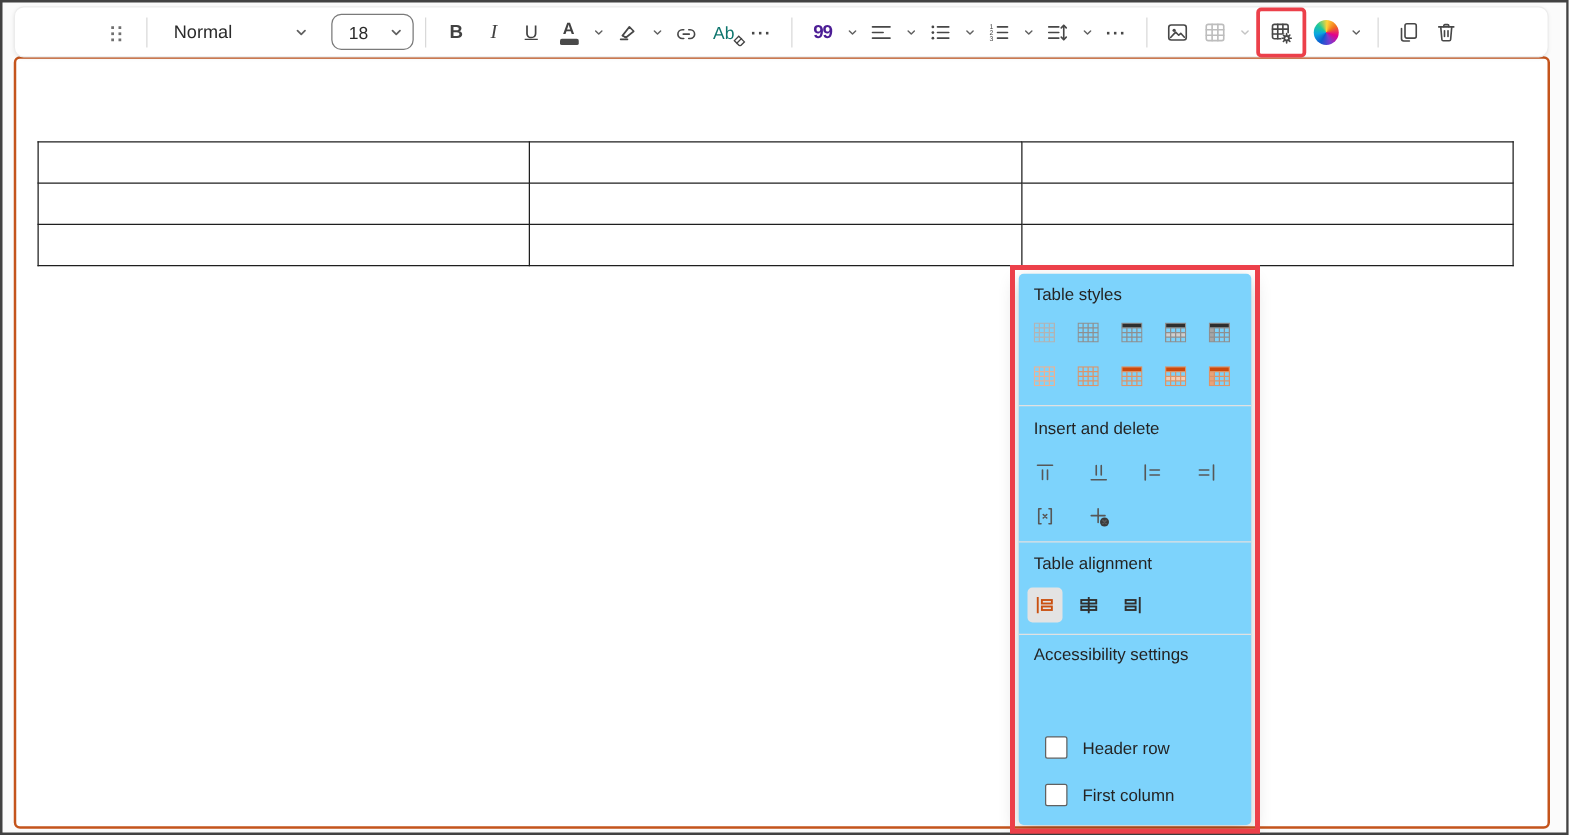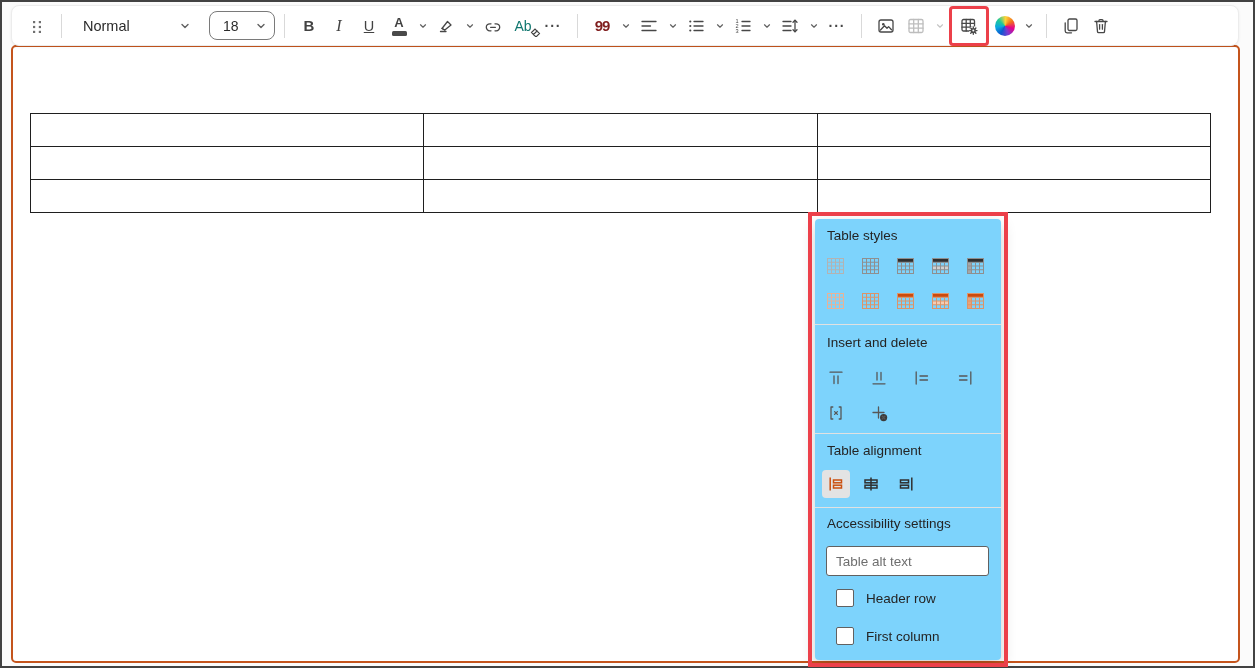--- a/index.html
+++ b/index.html
@@ -5,38 +5,38 @@
   * { margin:0; padding:0; box-sizing:border-box; }
   html,body { width:1255px; height:668px; overflow:hidden; background:#fbfbfb;
     font-family:"Liberation Sans", sans-serif; }
   .screen { position:relative; width:1255px; height:668px; background:#fbfbfb;
     border:2px solid #424242; }
 
   
   .toolbar { position:absolute; left:9px; top:3px; width:1228px; height:41px;
     background:#fff; border:1px solid #ececec; border-radius:8px;
     box-shadow:0 1px 3px rgba(0,0,0,.06);
-    display:flex; align-items:center; padding:0 10px; z-index:5; }
+    display:flex; align-items:center; padding:0 10px; z-index:5;justify-content:center; }
   .tb { height:30px; min-width:30px; display:flex; align-items:center; justify-content:center;
     border-radius:4px; background:transparent; border:none; cursor:pointer; color:#474747; }
   .chev-btn { height:30px; width:17px; display:flex; align-items:center; justify-content:center;
     border:none; background:transparent; cursor:pointer; }
   .tb-sep { width:1px; height:24px; background:#d9d9d9; margin:0 9px; flex:none; }
   .combo-style { width:128px; height:30px; display:flex; align-items:center;
     padding:0 8px 0 12px; border:none; background:transparent; cursor:pointer;
     font-size:14.5px; color:#2b2b2b; }
   .combo-style .lbl { flex:1; text-align:left; }
   .combo-size { width:66px; height:29px; margin-left:10px; display:flex; align-items:center;
     padding:0 7px 0 13px; border:1px solid #7a7a7a; border-radius:8px; background:#fff;
     cursor:pointer; font-size:14px; color:#2b2b2b; }
   .combo-size .lbl { flex:1; text-align:left; }
   .glyph-b { font-weight:700; font-size:15px; color:#424242; }
   .glyph-i { font-family:"Liberation Serif", serif; font-style:italic; font-size:16px; color:#424242; }
   .glyph-u { font-size:14.5px; text-decoration:underline; color:#424242; }
-  .glyph-quote { font-size:15px; font-weight:600; color:#7f1d1d; letter-spacing:-1px; }
+  .glyph-quote { font-size:15px; font-weight:600; color:#4c1d95; letter-spacing:-1px; }
   .glyph-more { font-size:14px; font-weight:700; color:#474747; letter-spacing:1px; }
   .fontcolor { display:flex; flex-direction:column; align-items:center; line-height:1; }
   .fontcolor .a { font-size:13px; font-weight:700; color:#424242; }
   .fontcolor .bar { width:15px; height:5px; margin-top:2px; border-radius:1.5px; background:#4a4a4a; }
   .clearfmt { position:relative; font-size:14px; color:#0f766e; }
   .clearfmt svg { position:absolute; right:-9px; bottom:-3px; }
   .copilot { width:20px; height:20px; border-radius:50%;
     background:conic-gradient(from 210deg,#0c59d0,#0aa8e0,#20c997,#ffd338,#f2711c,#e3008c,#7a3bd0,#0c59d0); }
   .tset-wrap { position:relative; margin:0 6px; }
   .annot-toolbar { position:absolute; inset:-5px; border:3px solid #ec404a; border-radius:4px;
@@ -509,21 +509,20 @@
               <rect x="3.5" y="10.2" width="8" height="2.8"></rect>
               <line x1="14.8" y1="2.5" x2="14.8" y2="15.5"></line>
           </svg>
         </button>
       </div>
 
       <div class="hr" style="top:288px"></div>
 
       <div class="sec-title" style="top:297px">Accessibility settings</div>
 
-      <input class="alt-input" style="top: 327px;" type="text" placeholder="Table alt text">
 
       <div class="cb-row" style="top:370px">
         <span class="cb-box"></span>
         <span class="cb-lbl">Header row</span>
       </div>
 
       <div class="cb-row" style="top:408px">
         <span class="cb-box"></span>
         <span class="cb-lbl">First column</span>
       </div>

